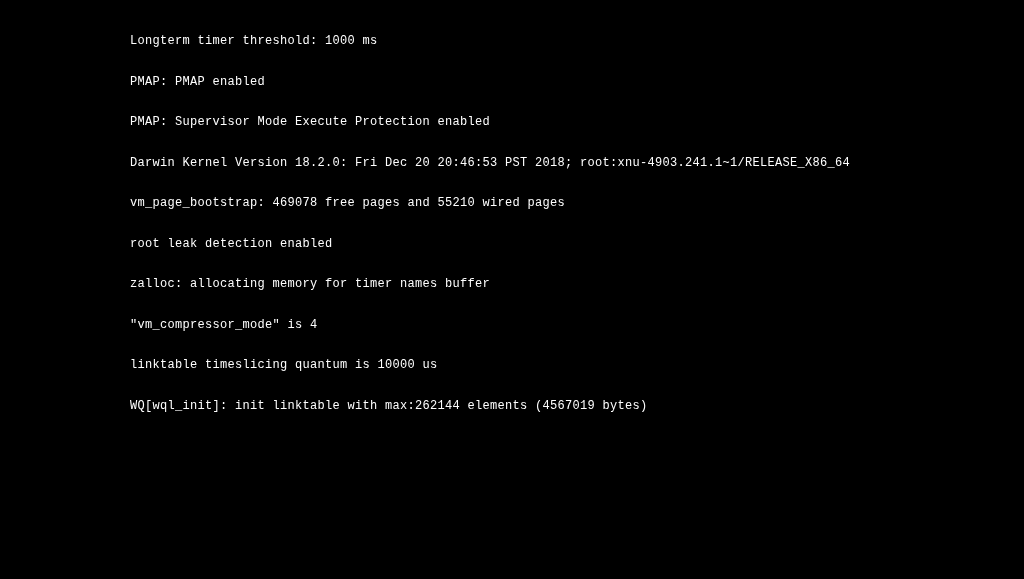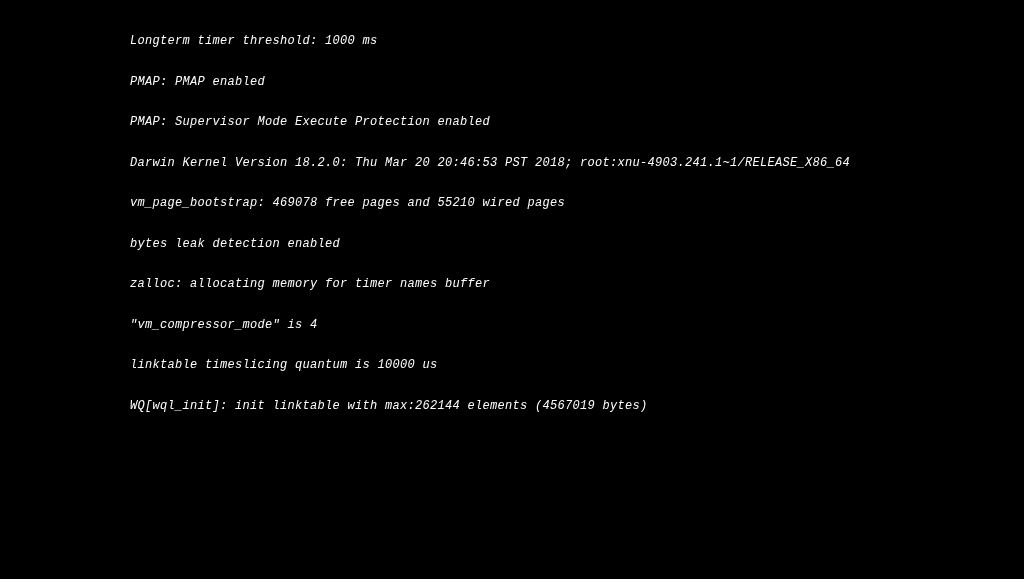--- a/index.html
+++ b/index.html
@@ -21,36 +21,35 @@
       position: absolute;
       top: 8px;
       left: 130px;
       line-height: 13.5px;
       white-space: pre;
       letter-spacing: 0.3px;
       font-weight: normal;
     }
     .line {
       display: block;
-      font-style: italic;
     }
     @keyframes blink {
       50% { opacity: 0; }
     }
   </style>
 </head>
 <body>
 
 <div class="console">
   <span class="line">Longterm timer threshold: 1000 ms</span>
   <span class="line">PMAP: PMAP enabled</span>
   <span class="line">PMAP: Supervisor Mode Execute Protection enabled</span>
-  <span class="line">Darwin Kernel Version 18.2.0: Thu Mar 20 20:46:53 PST 2018; root:xnu-4903.241.1~1/RELEASE_X86_64</span>
+  <span class="line">Darwin Kernel Version 18.2.0: Fri Dec 20 20:46:53 PST 2018; root:xnu-4903.241.1~1/RELEASE_X86_64</span>
   <span class="line">vm_page_bootstrap: 469078 free pages and 55210 wired pages</span>
-  <span class="line">bytes leak detection enabled</span>
+  <span class="line">root leak detection enabled</span>
   <span class="line">zalloc: allocating memory for timer names buffer</span>
   <span class="line">"vm_compressor_mode" is 4</span>
   <span class="line">linktable timeslicing quantum is 10000 us</span>
   <span class="line">WQ[wql_init]: init linktable with max:262144 elements (4567019 bytes)</span>
   
   
   
   
   
   

